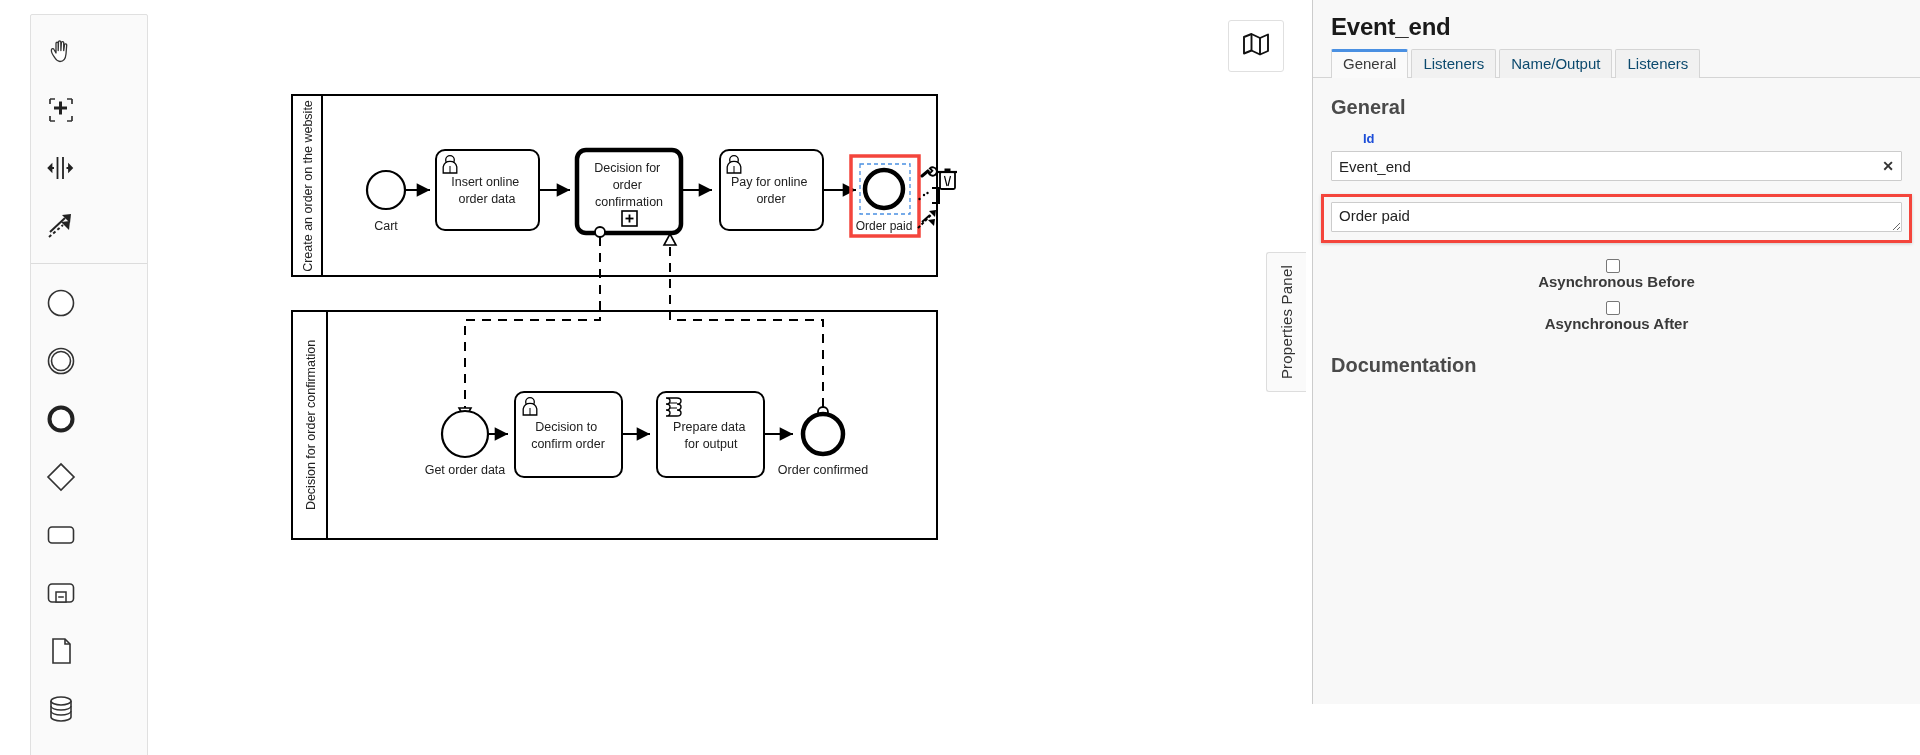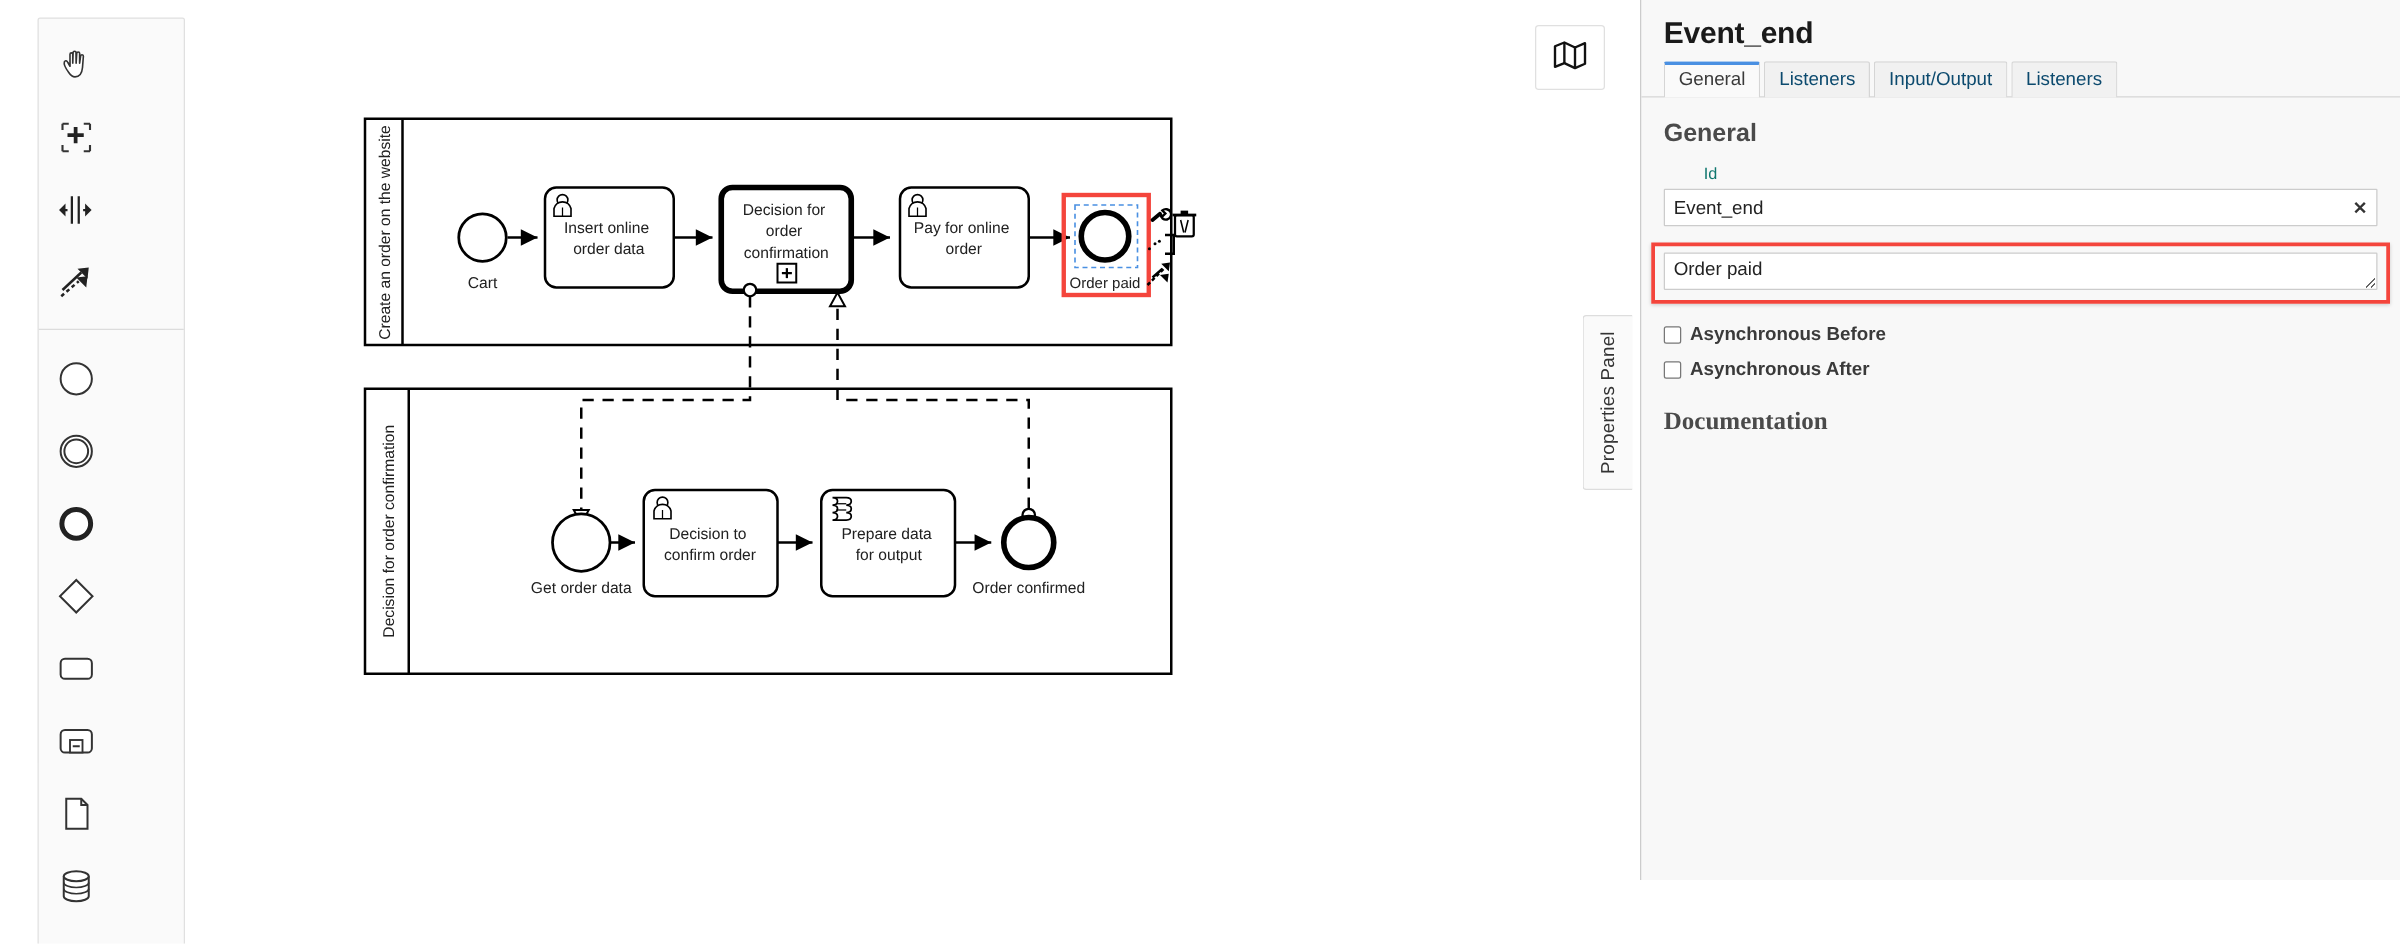--- a/index.html
+++ b/index.html
@@ -115,21 +115,21 @@
     padding-top: 2px;
   }
 
   #pp-body { padding: 12px 18px 0 18px; }
   .pp-section-title {
     font-size: 20px; font-weight: bold; color: #4a4a4a;
     margin: 6px 0 12px 0;
   }
   .pp-field { margin-bottom: 13px; position: relative; }
   .pp-label {
-    font-size: 13px; font-weight: normal; color: #0f766e;
+    font-size: 13px; font-weight: bold; color: #1d4ed8;
     display: block; margin-bottom: 5px; padding-left: 32px;
   }
   .pp-input-wrap { position: relative; }
   .pp-input {
     width: 100%; height: 30px;
     border: 1px solid #cccccc;
     background: #ffffff;
     font-size: 15px; color: #222;
     padding: 3px 26px 3px 7px;
     font-family: "Liberation Sans", sans-serif;
@@ -160,20 +160,21 @@
     padding: 5px 7px 8px 7px;
     margin-left: -10px;
     margin-right: -10px;
     margin-bottom: 16px;
     background: #f8f8f8;
     box-shadow: 0 1px 3px rgba(0,0,0,0.18);
   }
   .pp-check-row {
     display: flex; align-items: center;
     margin-bottom: 11px;
+    flex-direction: column;
   }
   .pp-checkbox {
     width: 14px; height: 14px;
     border: 1px solid #777;
     background: #fff;
     border-radius: 2px;
     margin-right: 7px;
     flex: 0 0 auto;
     cursor: pointer;
   }
@@ -460,21 +461,21 @@
     <span>Properties Panel</span>
   </div>
 
   <aside id="properties">
 
     <div id="pp-title">Event_end</div>
 
     <div id="pp-tabs">
       <div class="pp-tab active">General</div>
       <div class="pp-tab">Listeners</div>
-      <div class="pp-tab">Input/Output</div>
+      <div class="pp-tab">Name/Output</div>
       <div class="pp-tab">Listeners</div>
     </div>
 
     <div id="pp-body">
 
       <div class="pp-section-title">General</div>
 
       <div class="pp-field">
         <label class="pp-label">Id</label>
         <div class="pp-input-wrap">
@@ -490,17 +491,17 @@
 
       <div class="pp-check-row">
         <span class="pp-checkbox"></span>
         <span class="pp-check-label">Asynchronous Before</span>
       </div>
       <div class="pp-check-row">
         <span class="pp-checkbox"></span>
         <span class="pp-check-label">Asynchronous After</span>
       </div>
 
-      <div class="pp-section-title" style="margin-top:22px;font-family:Liberation Serif, serif;">Documentation</div>
+      <div class="pp-section-title" style="margin-top:22px;">Documentation</div>
 
     </div>
   </aside>
 </div>
 
 </body></html>

